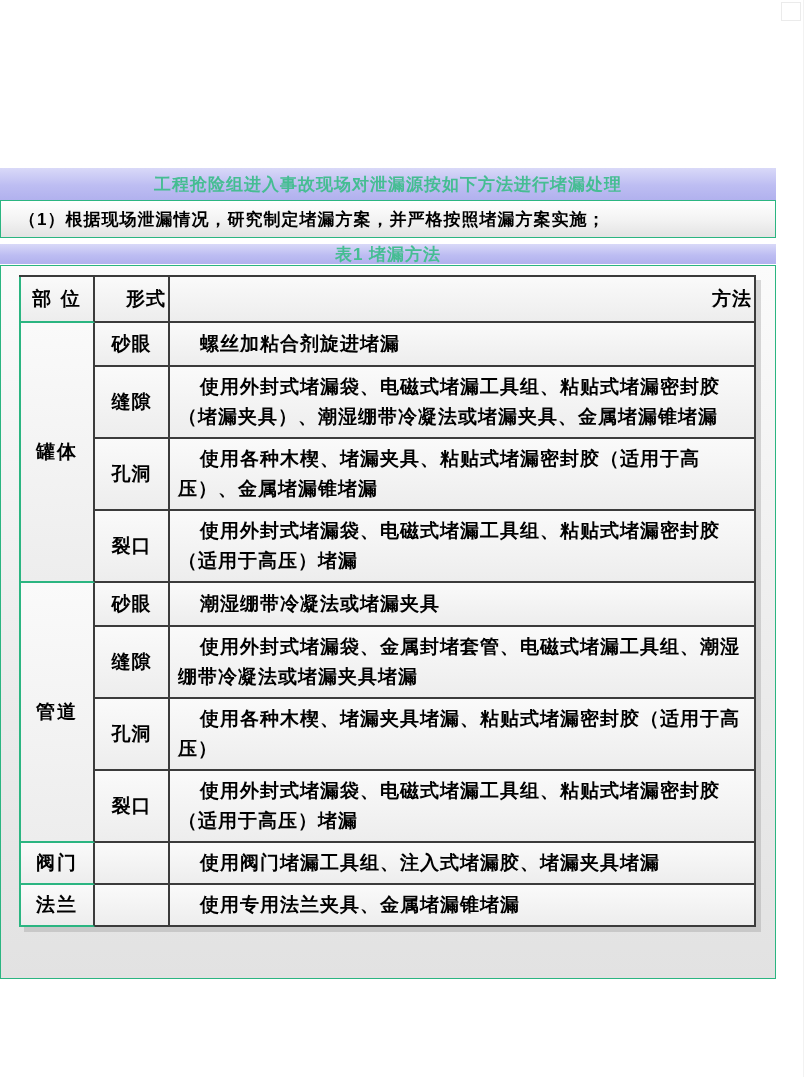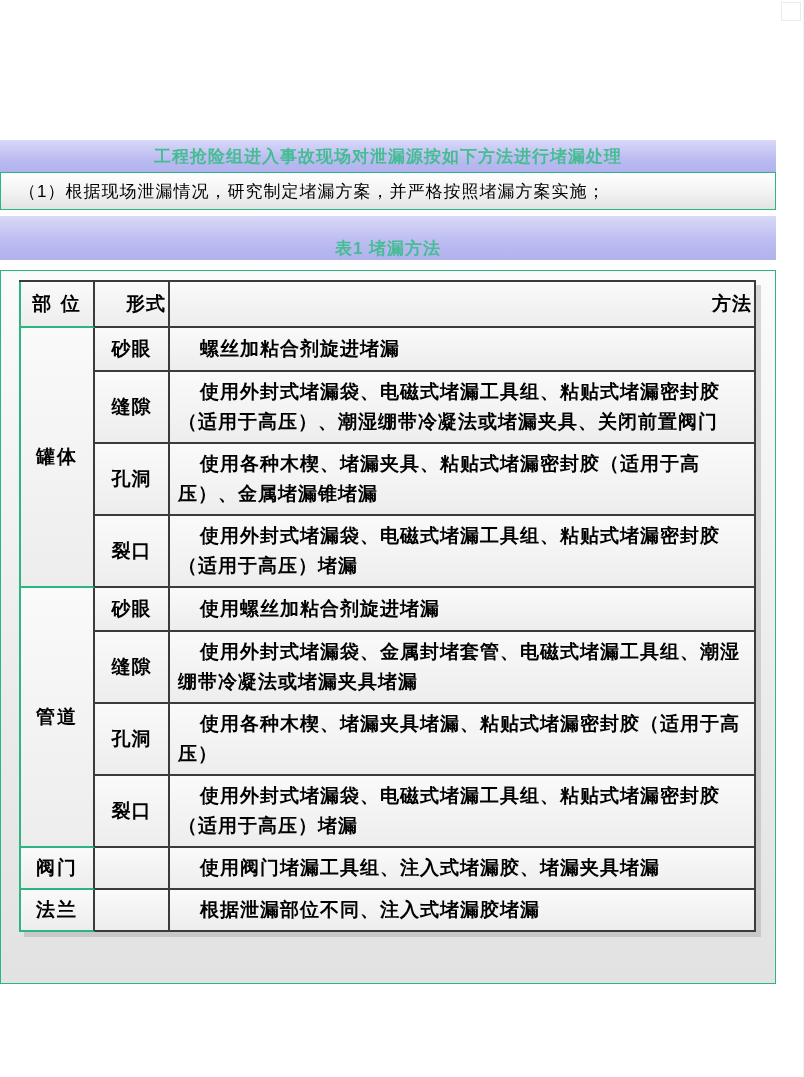--- a/index.html
+++ b/index.html
@@ -9,39 +9,39 @@
     border-bottom:1px solid #ececec;
     overflow:hidden;
   }
   .corner-box{
     position:absolute;top:2px;right:3px;width:18px;height:17px;
     background:#ffffff;border:1px solid #ebebeb;
   }
   .right-edge{
     position:absolute;top:0;right:0;width:1px;height:1077px;background:#f2f2f2;
   }
-  .main{position:absolute;left:0;top:140px;width:776px;}
+  .main{position:absolute;left:0;top:168px;width:776px;}
   .title-bar{
     height:32px;display:flex;align-items:center;justify-content:center;
     background:linear-gradient(180deg,#d9d9f8 0%,#bdbdf2 55%,#b1b1ee 100%);
     color:#45bd92;font-size:17px;font-weight:bold;letter-spacing:1px;
   }
-  .title-bar.second{height:44px;margin-top:6px;align-items:flex-end;}
+  .title-bar.second{height:20px;margin-top:6px;}
   .content-box{
     border:1px solid #2bb581;
     background:linear-gradient(180deg,#ffffff 0%,#f2f2f2 55%,#e3e3e3 100%);
   }
   .box1{padding:4px 8px 2px 10px;}
   .box1 .line{
-    font-size:17px;font-weight:normal;color:#000;line-height:30px;
+    font-size:17px;font-weight:bold;color:#000;line-height:30px;
     letter-spacing:1px;white-space:nowrap;
   }
   .box1 .item{padding-left:8px;}
   .box2{
-    margin-top:10px;height:714px;box-sizing:border-box;
+    margin-top:1px;height:714px;box-sizing:border-box;
     background:linear-gradient(180deg,#fbfbfb 0%,#ebebeb 60%,#e2e2e2 100%);
     border:1px solid #2bb581;
   }
   table.leak{
     margin:9px 0 0 18px;width:737px;table-layout:fixed;
     border-collapse:separate;border-spacing:0;
     border-top:2px solid #3b3b3b;
     box-shadow:5px 5px 0 rgba(150,150,150,0.35);
   }
   table.leak th,table.leak td{
@@ -100,34 +100,34 @@
         </tr>
       </thead>
       <tbody id="leak-tbody">
           <tr>
             <td class="part" rowspan="4">罐体</td>
             <td class="form">砂眼</td>
             <td class="method">螺丝加粘合剂旋进堵漏</td>
           </tr>
           <tr>
             <td class="form">缝隙</td>
-            <td class="method">使用外封式堵漏袋、电磁式堵漏工具组、粘贴式堵漏密封胶（适用于高压）、潮湿绷带冷凝法或堵漏夹具、关闭前置阀门</td>
+            <td class="method">使用外封式堵漏袋、电磁式堵漏工具组、粘贴式堵漏密封胶（堵漏夹具）、潮湿绷带冷凝法或堵漏夹具、金属堵漏锥堵漏</td>
           </tr>
           <tr>
             <td class="form">孔洞</td>
             <td class="method">使用各种木楔、堵漏夹具、粘贴式堵漏密封胶（适用于高压）、金属堵漏锥堵漏</td>
           </tr>
           <tr>
             <td class="form">裂口</td>
             <td class="method">使用外封式堵漏袋、电磁式堵漏工具组、粘贴式堵漏密封胶（适用于高压）堵漏</td>
           </tr>
           <tr>
             <td class="part" rowspan="4">管道</td>
             <td class="form">砂眼</td>
-            <td class="method">使用螺丝加粘合剂旋进堵漏</td>
+            <td class="method">潮湿绷带冷凝法或堵漏夹具</td>
           </tr>
           <tr>
             <td class="form">缝隙</td>
             <td class="method">使用外封式堵漏袋、金属封堵套管、电磁式堵漏工具组、潮湿绷带冷凝法或堵漏夹具堵漏</td>
           </tr>
           <tr>
             <td class="form">孔洞</td>
             <td class="method">使用各种木楔、堵漏夹具堵漏、粘贴式堵漏密封胶（适用于高压）</td>
           </tr>
           <tr>
@@ -135,19 +135,19 @@
             <td class="method">使用外封式堵漏袋、电磁式堵漏工具组、粘贴式堵漏密封胶（适用于高压）堵漏</td>
           </tr>
           <tr>
             <td class="part" rowspan="1">阀门</td>
             <td class="form"></td>
             <td class="method">使用阀门堵漏工具组、注入式堵漏胶、堵漏夹具堵漏</td>
           </tr>
           <tr>
             <td class="part" rowspan="1">法兰</td>
             <td class="form"></td>
-            <td class="method">根据泄漏部位不同、注入式堵漏胶堵漏</td>
+            <td class="method">使用专用法兰夹具、金属堵漏锥堵漏</td>
           </tr>
         </tbody>
     </table>
   </div>
 
 </div>
 
 </body></html>

